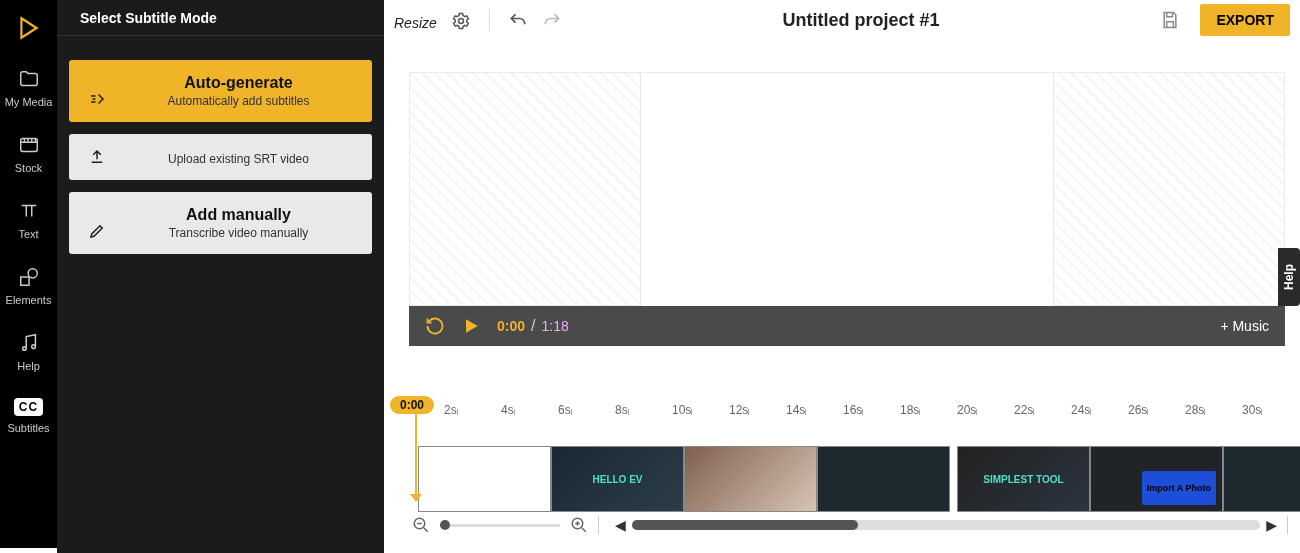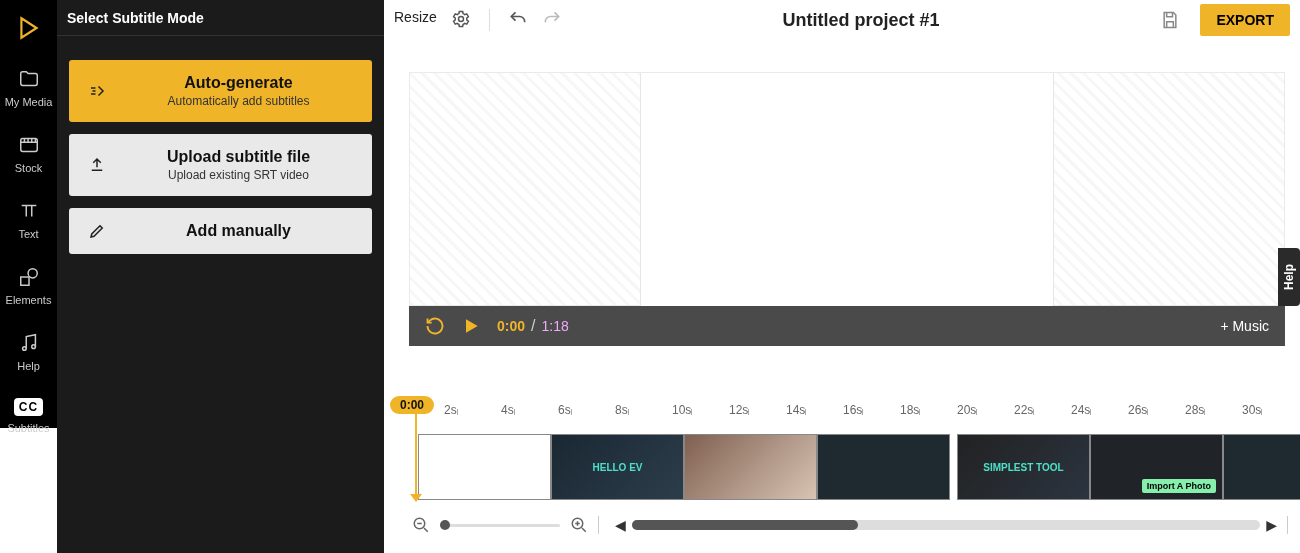--- a/index.html
+++ b/index.html
@@ -15,21 +15,21 @@
       overflow: hidden;
       position: relative;
     }
 
     
     .left-rail {
       position: absolute;
       left: 0;
       top: 0;
       width: 57px;
-      height: 428px;
+      height: 548px;
       background: #000;
       display: flex;
       flex-direction: column;
       align-items: center;
     }
     .rail-logo {
       padding: 15px 0;
     }
     .rail-item {
       display: flex;
@@ -51,40 +51,40 @@
       background:#fff;color:#000;font-weight:700;font-size:12px;
       border-radius:4px;padding:2px 5px;margin-bottom:6px;letter-spacing:1px;
     }
 
     
     .side-panel{
       position:absolute;left:57px;top:0;width:327px;height:553px;
       background:#1b1b1b;color:#fff;
     }
     .side-header{
-      height:36px;display:flex;align-items:center;padding:0 10px;
+      height:36px;display:flex;align-items:center;padding:0 23px;
       font-size:14px;font-weight:600;border-bottom:1px solid #333;
     }
     .option-card{
       margin:12px 12px 12px 12px;border-radius:3px;
-      display:flex;align-items:center;padding:14px 10px;cursor:pointer;
+      display:flex;align-items:flex-end;padding:14px 10px;cursor:pointer;
     }
     .option-card.yellow{background:#f0b429;color:#111;margin-top:24px;}
     .option-card.gray{background:#e9e9e9;color:#111;}
     .option-icon{width:36px;display:flex;align-items:center;justify-content:center;flex:0 0 36px;}
     .option-text{flex:1;text-align:center;}
     .option-title{font-weight:700;font-size:16px;}
     .option-sub{font-size:12px;margin-top:2px;color:#333;}
 
     
     .top-bar{
       position:absolute;left:384px;top:0;right:0;height:40px;
       display:flex;align-items:center;padding:0 10px;background:#fff;
     }
-    .tb-left{display:flex;align-items:flex-start;gap:14px;}
+    .tb-left{display:flex;align-items:flex-end;gap:14px;font-style:italic;}
     .tb-resize{font-size:14px;color:#222;}
     .tb-icon{color:#555;cursor:pointer;}
     .tb-divider{width:1px;height:22px;background:#ddd;margin:0 4px;}
     .tb-title{flex:1;text-align:center;font-size:18px;font-weight:600;color:#222;}
     .tb-right{display:flex;align-items:center;gap:20px;}
     .tb-export{
       background:#f0b429;color:#000;font-weight:700;font-size:14px;
       border:none;padding:8px 16px;border-radius:2px;cursor:pointer;
     }
 
@@ -129,36 +129,36 @@
     }
     .ruler{
       position:absolute;top:0;left:60px;right:0;height:28px;display:flex;
     }
     .ruler-tick{
       width:57px;flex:0 0 57px;font-size:12px;color:#666;
       display:flex;flex-direction:row;align-items:center;
     }
     .ruler-tick .mark{width:1px;height:6px;background:#aaa;margin-top:3px;}
     .track{
-      position:absolute;top:38px;left:34px;right:0;height:66px;display:flex;
+      position:absolute;top:50px;left:34px;right:0;height:66px;display:flex;
     }
     .clip{
       height:66px;border:1px solid #888;flex:0 0 133px;background:#2b3a44;
       display:flex;align-items:center;justify-content:center;color:#4de0c7;
       font-size:10px;font-weight:700;overflow:hidden;position:relative;
     }
     .clip.c0{background:#fff;}
     .clip.c1{background:linear-gradient(135deg,#1a2833,#2c3d4a);}
     .clip.c2{background:linear-gradient(135deg,#806050,#d8c4b4);}
     .clip.c3{background:#1f2a30;}
     .clip.c4{background:linear-gradient(135deg,#222,#2b3440);margin-left:7px;}
     .clip.c5{background:#202428;}
     .clip .badge{
-      position:absolute;bottom:6px;right:6px;background:#86efac;color:#000;
-      font-size:9px;padding:2px 5px;border-radius:2px;font-weight:700;
+      position:absolute;bottom:6px;right:6px;background:#1d4ed8;color:#000;
+      font-size:9px;padding:12px 5px;border-radius:2px;font-weight:700;
     }
     .playhead-line{
       position:absolute;left:31px;top:0;width:2px;height:104px;background:#f0b429;z-index:4;
     }
     .playhead-arrow{
       position:absolute;left:26px;top:98px;width:0;height:0;
       border-left:6px solid transparent;border-right:6px solid transparent;
       border-top:8px solid #f0b429;z-index:4;
     }
     .zoom-row{
@@ -242,33 +242,33 @@
     </div>
   </div>
 
   <div class="option-card gray">
     <div class="option-icon">
       <svg width="18" height="18" viewBox="0 0 24 24" fill="none" stroke="#222" stroke-width="2">
           <path d="M12 15V4M7 9l5-5 5 5M5 19h14"></path>
         </svg>
     </div>
     <div class="option-text">
-      <div class="option-title">Upload subtitle file</div>
       <div class="option-sub">Upload existing SRT video</div>
     </div>
   </div>
 
   <div class="option-card gray">
     <div class="option-icon">
       <svg width="18" height="18" viewBox="0 0 24 24" fill="none" stroke="#222" stroke-width="2">
           <path d="M4 20l4-1 11-11-3-3L5 16z"></path>
         </svg>
     </div>
     <div class="option-text">
       <div class="option-title">Add manually</div>
+      <div class="option-sub">Transcribe video manually</div>
     </div>
   </div>
 </div>
 
 <div class="top-bar">
   <div class="tb-left">
     <span class="tb-resize">Resize</span>
     <span class="tb-icon">
       <svg width="20" height="20" viewBox="0 0 24 24" fill="none" stroke="#555" stroke-width="1.8">
           <circle cx="12" cy="12" r="3"></circle>

